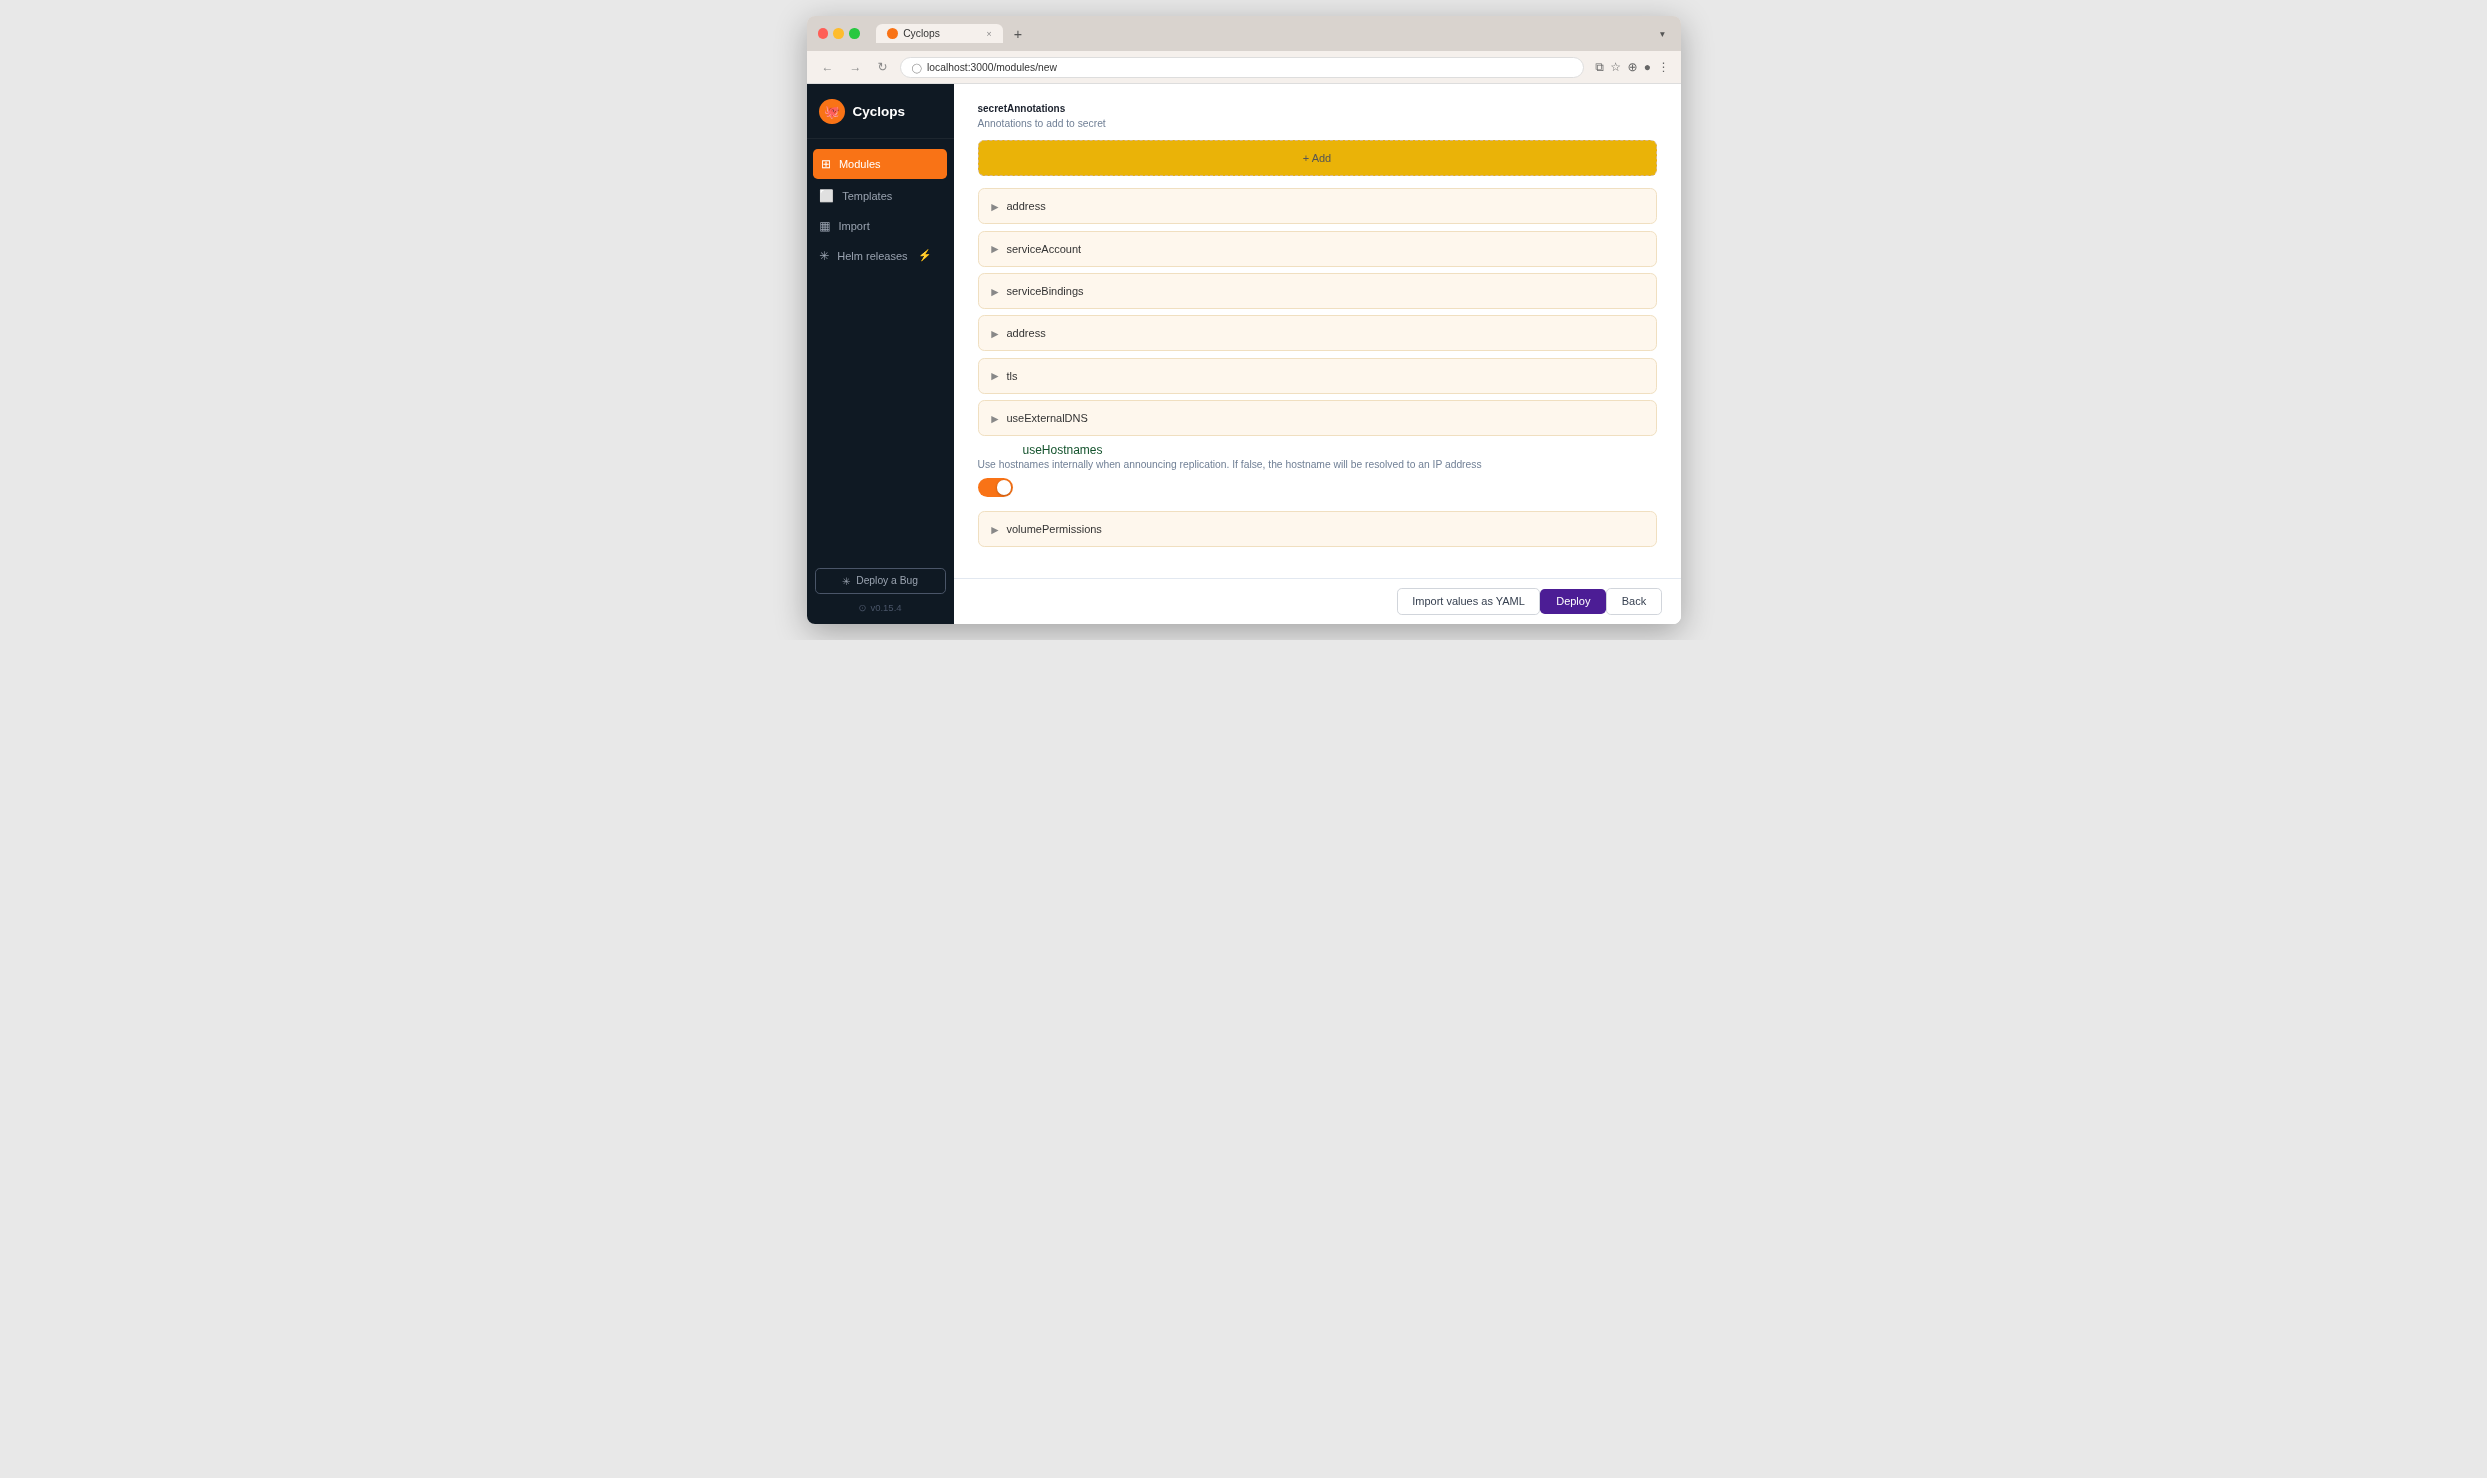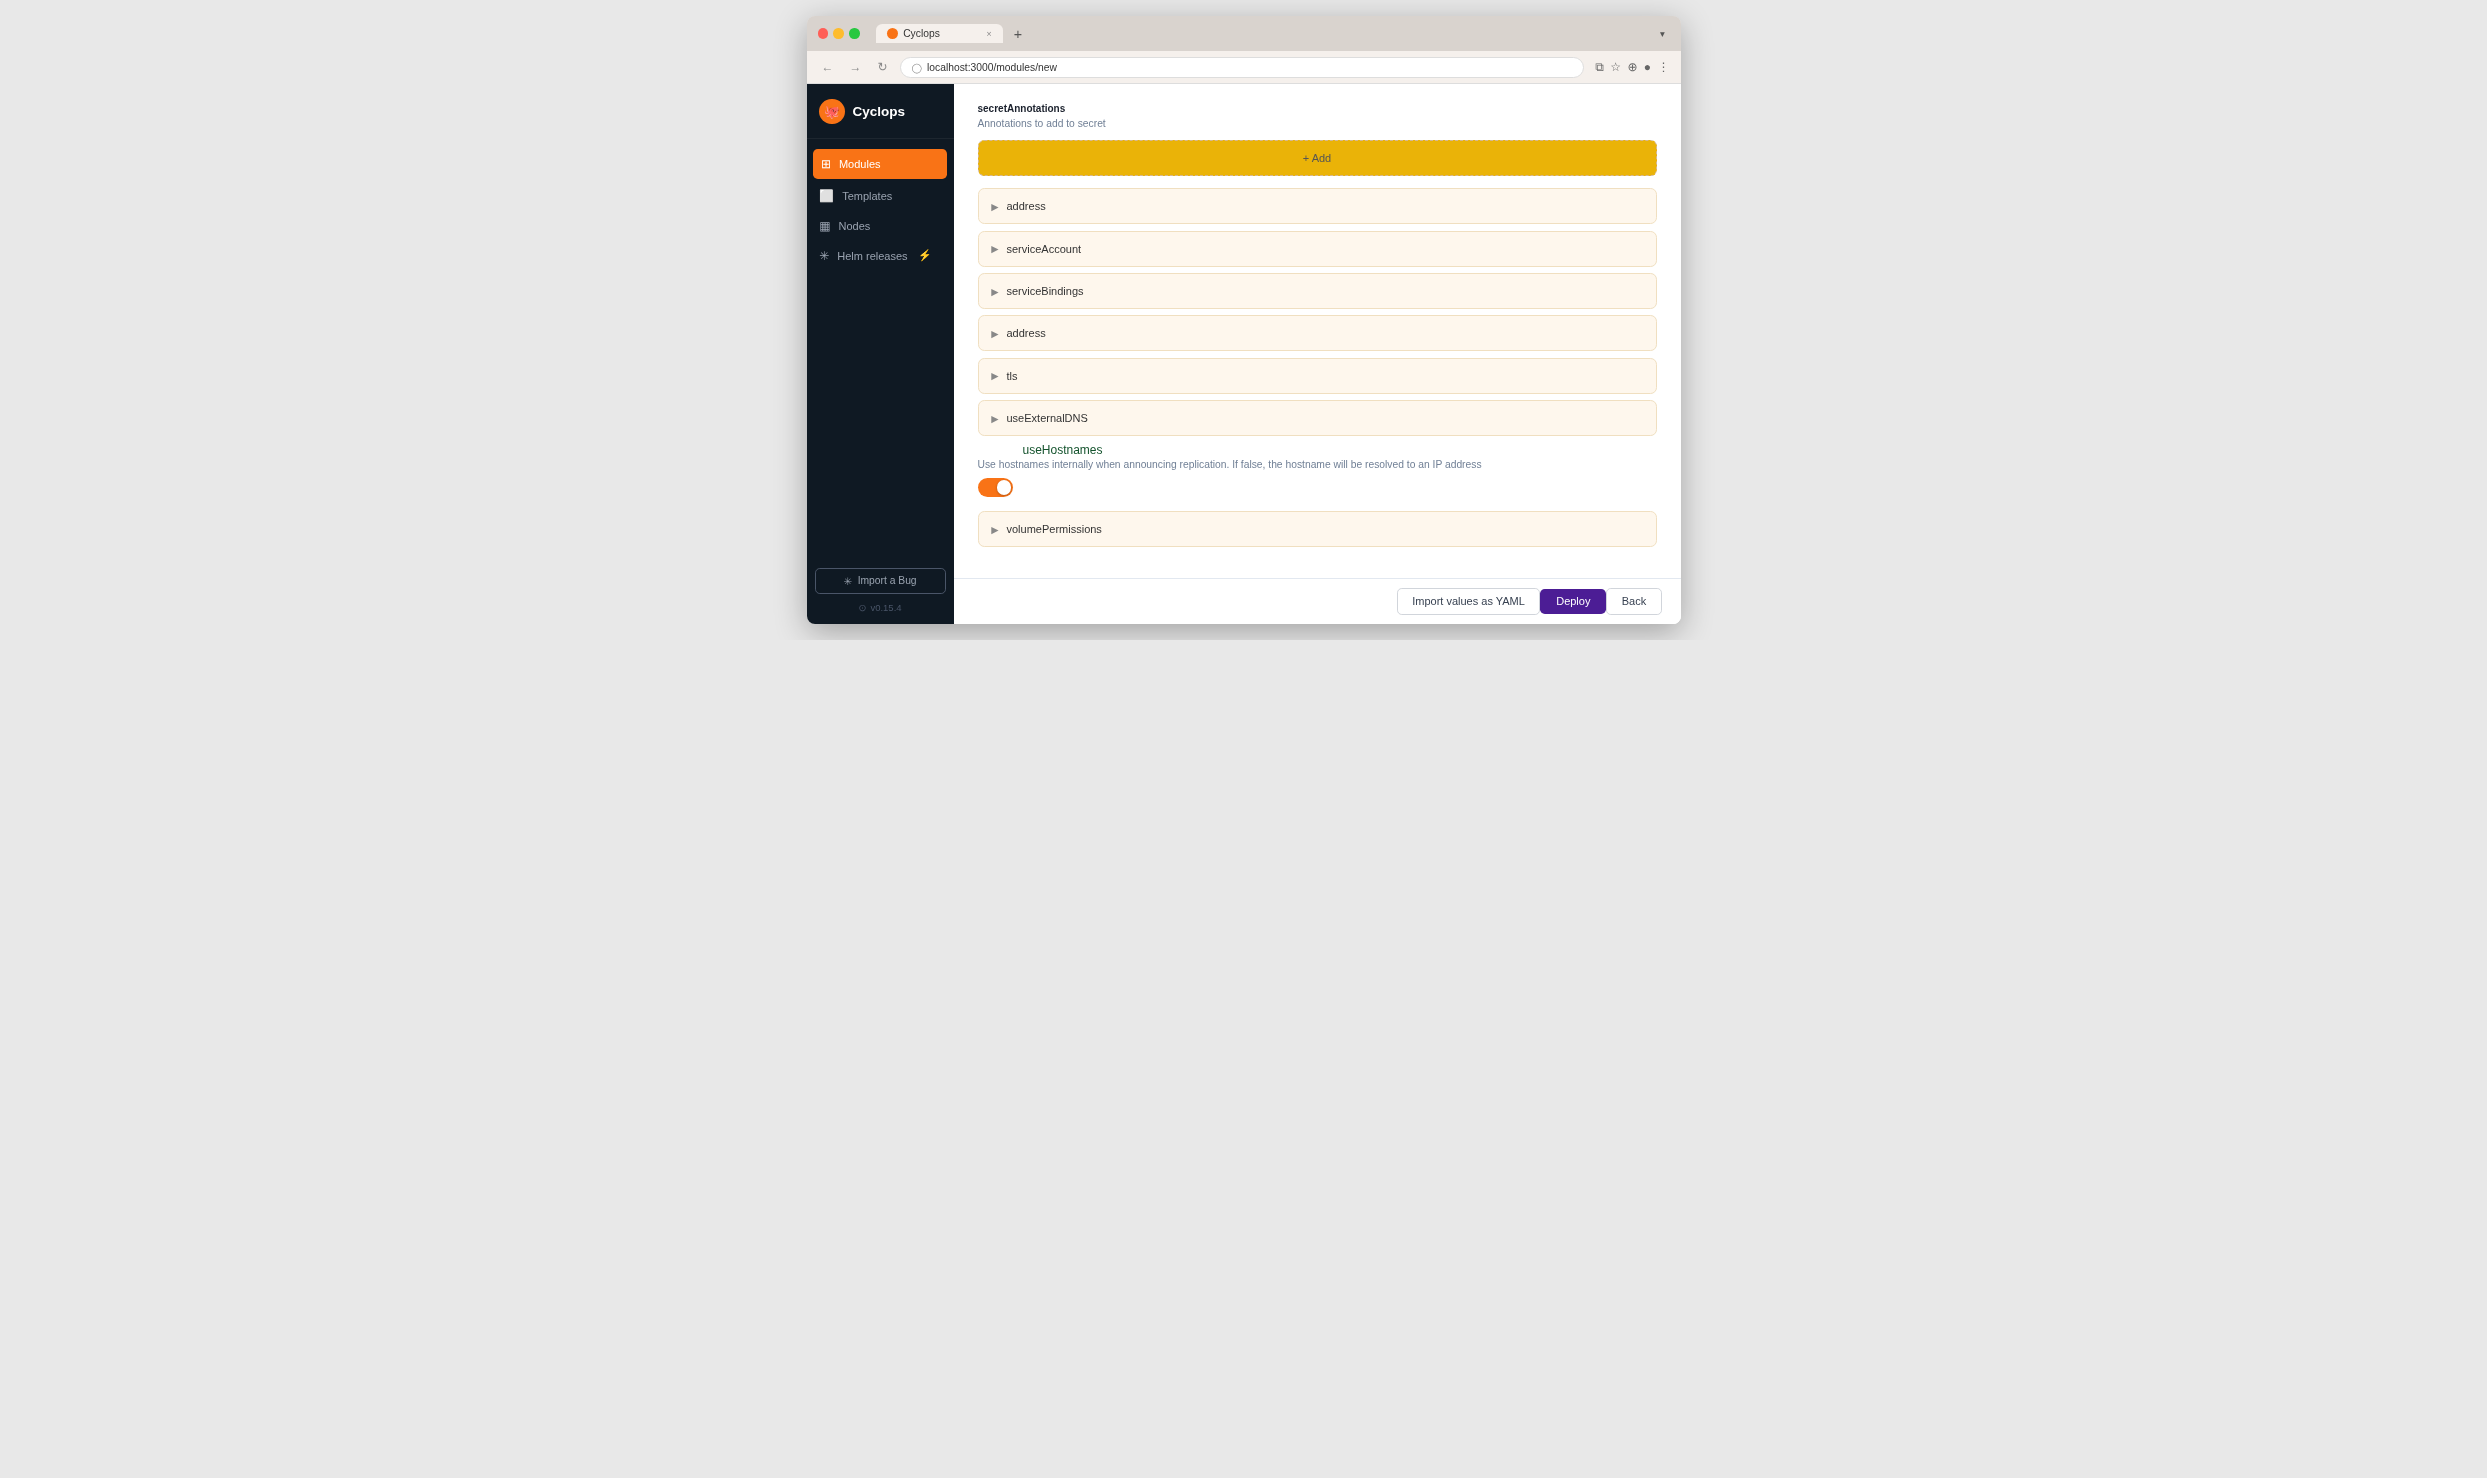--- a/index.html
+++ b/index.html
@@ -219,32 +219,32 @@
         <div class="sidebar-item active">
           <span class="icon">⊞</span>
           <span>Modules</span>
         </div>
         <div class="sidebar-item">
           <span class="icon">⬜</span>
           <span>Templates</span>
         </div>
         <div class="sidebar-item">
           <span class="icon">▦</span>
-          <span>Nodes</span>
+          <span>Import</span>
         </div>
         <div class="sidebar-item">
           <span class="icon">✳</span>
           <span>Helm releases</span>
           <span style="margin-left:3.2px;">⚡</span>
         </div>
       </nav>
       <div class="sidebar-footer">
         <button class="report-bug-btn">
           <span>✳</span>
-          <span>Import a Bug</span>
+          <span>Deploy a Bug</span>
         </button>
         <div class="version-text">
           <span>⊙</span>
           <span>v0.15.4</span>
         </div>
       </div>
     </div>
 
     <div class="main-content">
 

